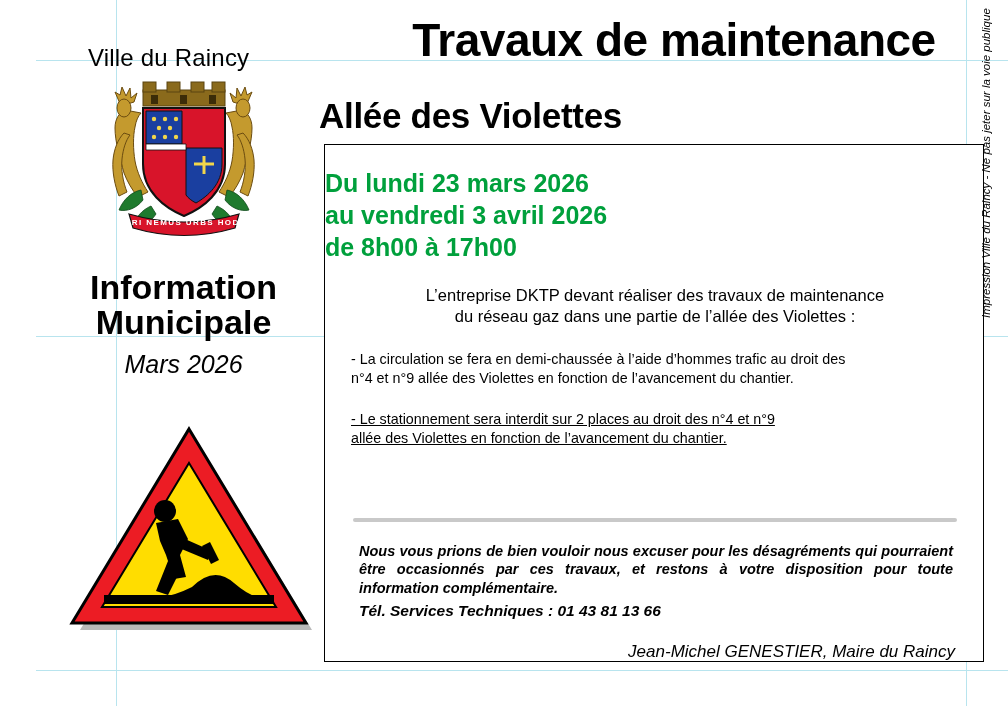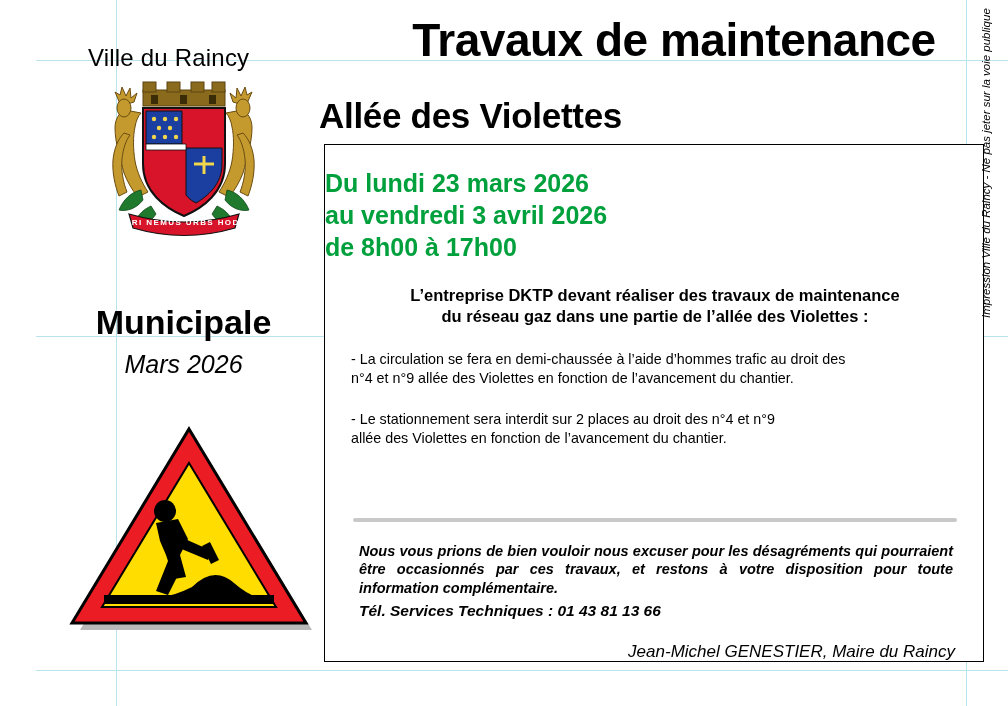--- a/index.html
+++ b/index.html
@@ -125,34 +125,34 @@
     line-height: 1.28;
   }
 
   .intro {
     position: absolute;
     left: 18px;
     top: 140px;
     width: 624px;
     text-align: center;
     font-size: 16.5px;
-    font-weight: bold;
+    font-weight: normal;
     line-height: 1.3;
   }
 
   .bullet {
     position: absolute;
     left: 26px;
     width: 608px;
     text-align: left;
     font-size: 14.3px;
     line-height: 1.33;
   }
   .bullet-1 { top: 205px; }
-  .bullet-2 { top: 265px; }
+  .bullet-2 { top: 265px; text-decoration: underline; }
 
   .divider {
     position: absolute;
     left: 28px;
     top: 373px;
     width: 604px;
     height: 4px;
     background: #c9c9c9;
     border-radius: 2px;
   }
@@ -266,21 +266,21 @@
         <path d="M60 128 c-9 4 -15 11 -18 20 c9 1 18 -4 23 -12 z"></path>
         <path d="M126 128 c9 4 15 11 18 20 c-9 1 -18 -4 -23 -12 z"></path>
       </g>
 
       <path d="M38 136 q55 16 110 0 l-4 14 q-51 15 -102 0 z" fill="#d8142a" stroke="#111" stroke-width="1.2"></path>
       <text x="93" y="147" font-family="Liberation Sans, sans-serif" font-size="8" font-weight="bold" fill="#ffffff" text-anchor="middle" letter-spacing="1.4">HERI NEMUS URBS HODIE</text>
     </svg>
   </div>
 
   <div class="info-title">
-    <br>
+    <span>Information</span><br>
     <span>Municipale</span>
   </div>
 
   <div class="info-date">Mars 2026</div>
 
   <div class="sign">
     <svg viewBox="0 0 250 225" width="250" height="225" xmlns="http://www.w3.org/2000/svg">
       <path d="M132 24 L248 215 H16 Z" fill="#b9b9b9"></path>
       <path d="M125 14 L242 208 H8 Z" fill="#ec1c24" stroke="#000" stroke-width="3"></path>
       <path d="M125 48 L212 192 H38 Z" fill="#ffdd00" stroke="#000" stroke-width="2"></path>

